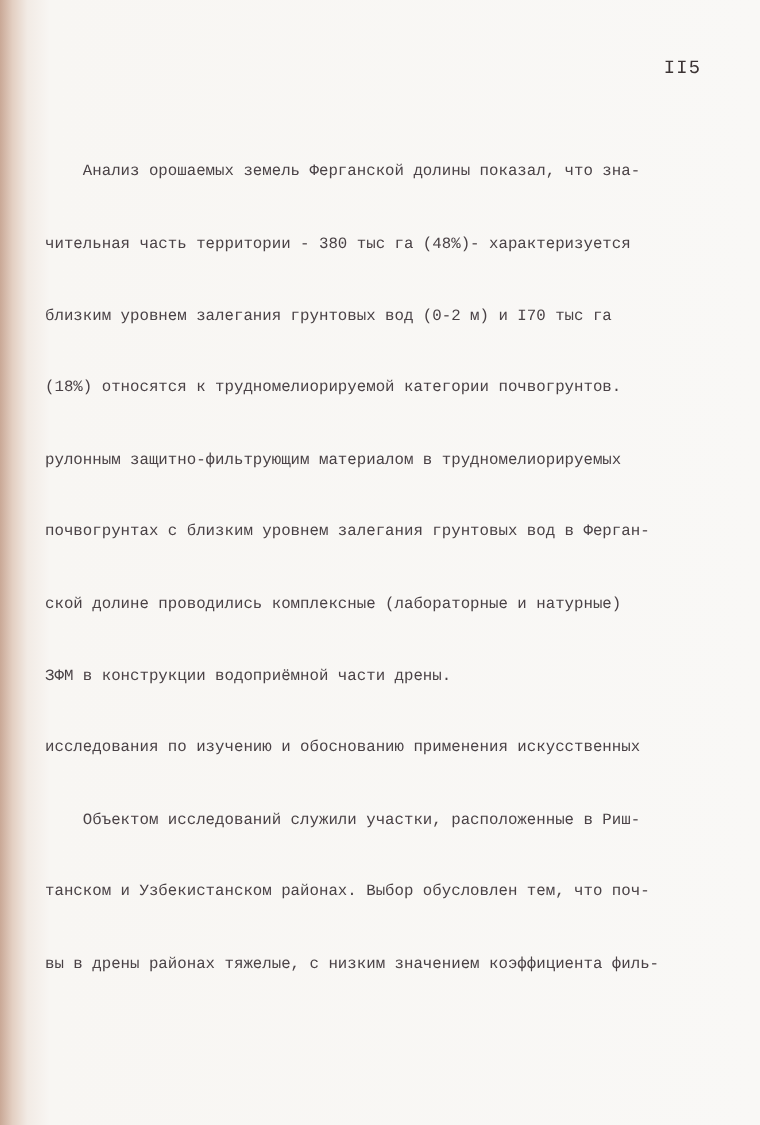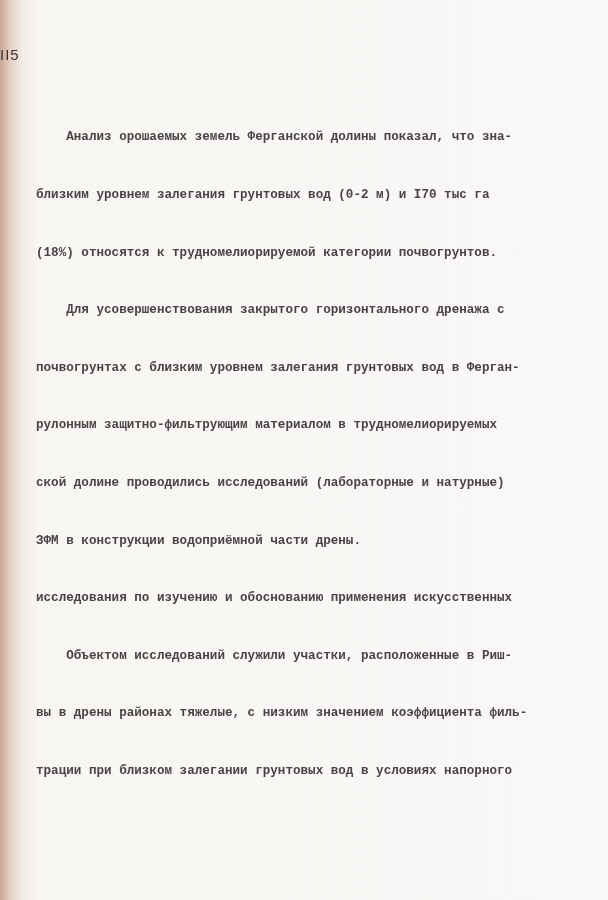--- a/index.html
+++ b/index.html
@@ -7,54 +7,54 @@
       width: 608px; height: 900px; overflow: hidden;
       background: #f7f5f2;
       position: relative;
     }
     .page {
       position: absolute; left: 0; top: 0; width: 608px; height: 900px;
       background: linear-gradient(to right, #c9a896 0px, #e3cfc2 10px, #f2ebe5 22px, #f8f6f3 40px, #f9f8f6 100%);
     }
     .page-number {
       position: absolute; left: 0; width: 561px; top: 46px;
-      text-align: left;
-      font-family: Liberation Sans, sans-serif;
+      text-align: right;
+      font-family: Liberation Mono, monospace;
       font-size: 15px; color: #3c3434;
       letter-spacing: 1px;
     }
     .text {
       position: absolute; left: 36px; top: 90px; width: 560px;
       font-family: "Liberation Mono", monospace;
       font-size: 12.6px;
       color: #4a4246;
       line-height: 19.2px;
       white-space: pre;
     }
-    .line { height: 19.2px; font-weight: bold; }
+    .line { height: 19.2px; }
   </style>
 </head>
 <body>
 
 <div class="page">
   <div class="page-number">II5</div>
 
   <div class="text">
     <div class="line">    Анализ орошаемых земель Ферганской долины показал, что зна-</div>
+    <div class="line">чительная часть территории - 380 тыс га (48%)- характеризуется</div>
     <div class="line">близким уровнем залегания грунтовых вод (0-2 м) и I70 тыс га</div>
     <div class="line">(18%) относятся к трудномелиорируемой категории почвогрунтов.</div>
-    <div class="line">    Для усовершенствования закрытого горизонтального дренажа с</div>
+    <div class="line">рулонным защитно-фильтрующим материалом в трудномелиорируемых</div>
     <div class="line">почвогрунтах с близким уровнем залегания грунтовых вод в Ферган-</div>
-    <div class="line">рулонным защитно-фильтрующим материалом в трудномелиорируемых</div>
-    <div class="line">ской долине проводились исследований (лабораторные и натурные)</div>
+    <div class="line">ской долине проводились комплексные (лабораторные и натурные)</div>
     <div class="line">ЗФМ в конструкции водоприёмной части дрены.</div>
     <div class="line">исследования по изучению и обоснованию применения искусственных</div>
     <div class="line">    Объектом исследований служили участки, расположенные в Риш-</div>
+    <div class="line">танском и Узбекистанском районах. Выбор обусловлен тем, что поч-</div>
     <div class="line">вы в дрены районах тяжелые, с низким значением коэффициента филь-</div>
-    <div class="line">трации при близком залегании грунтовых вод в условиях напорного</div>
     
     
     
     
     
     
     
     
     
     

